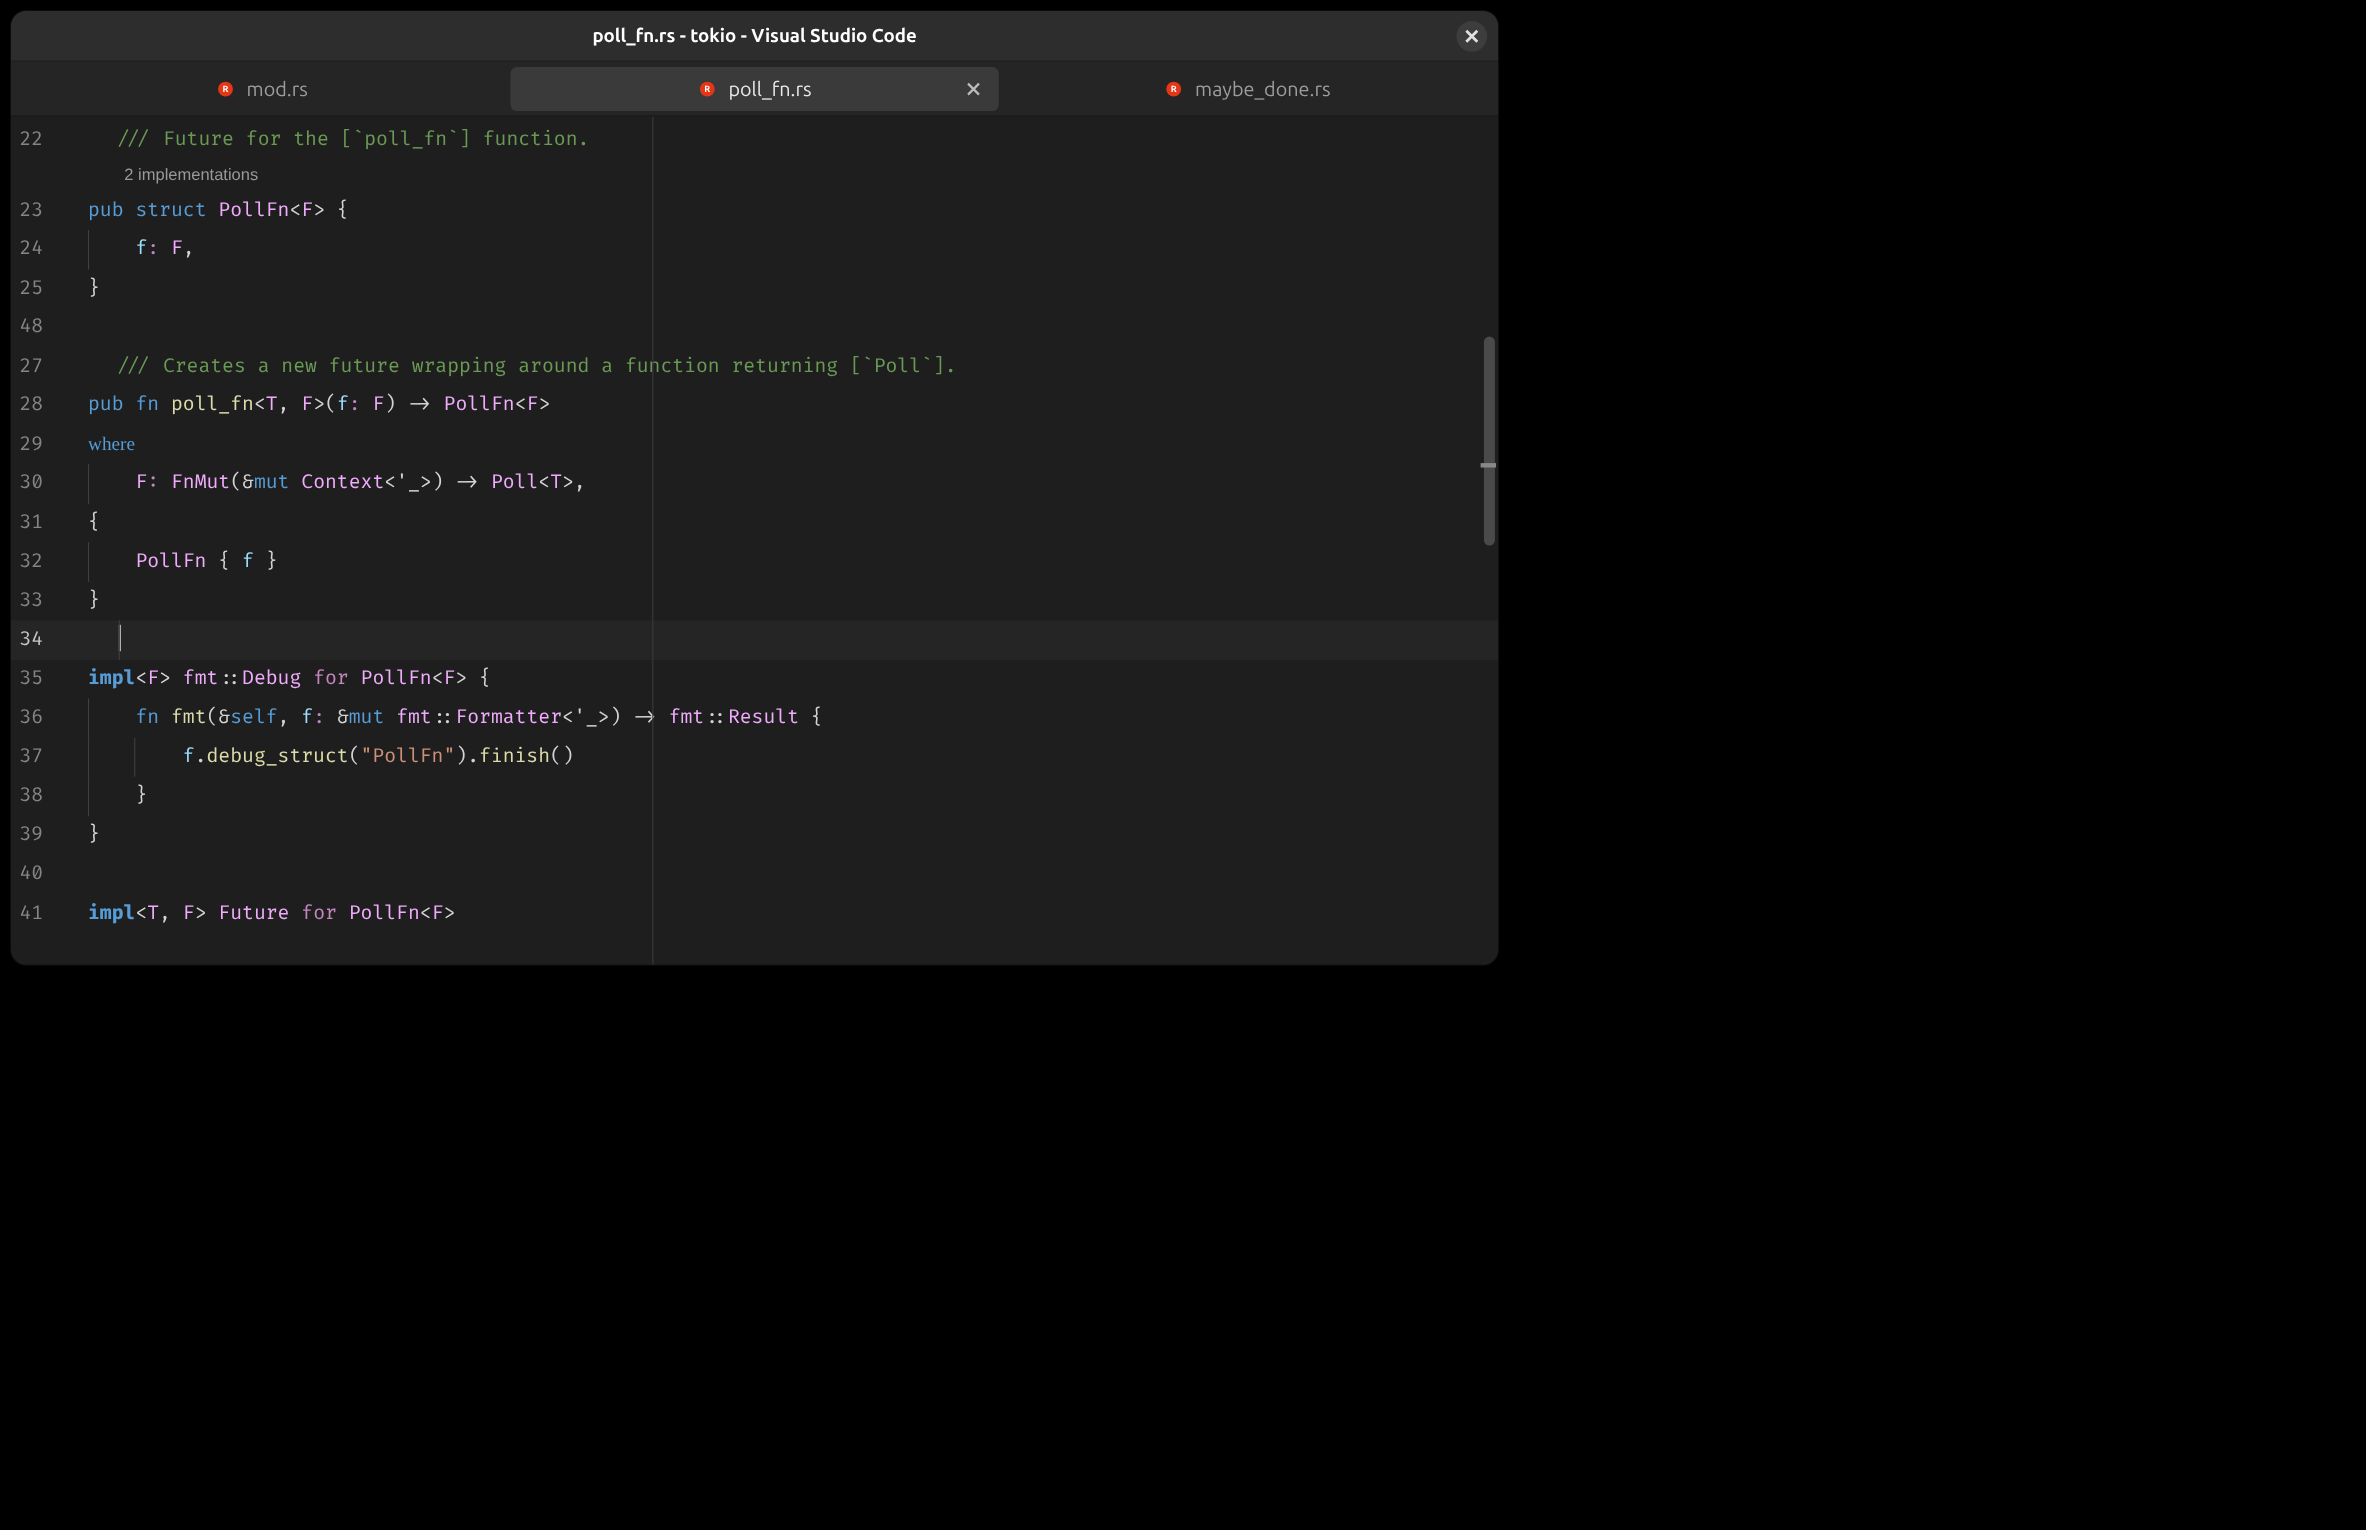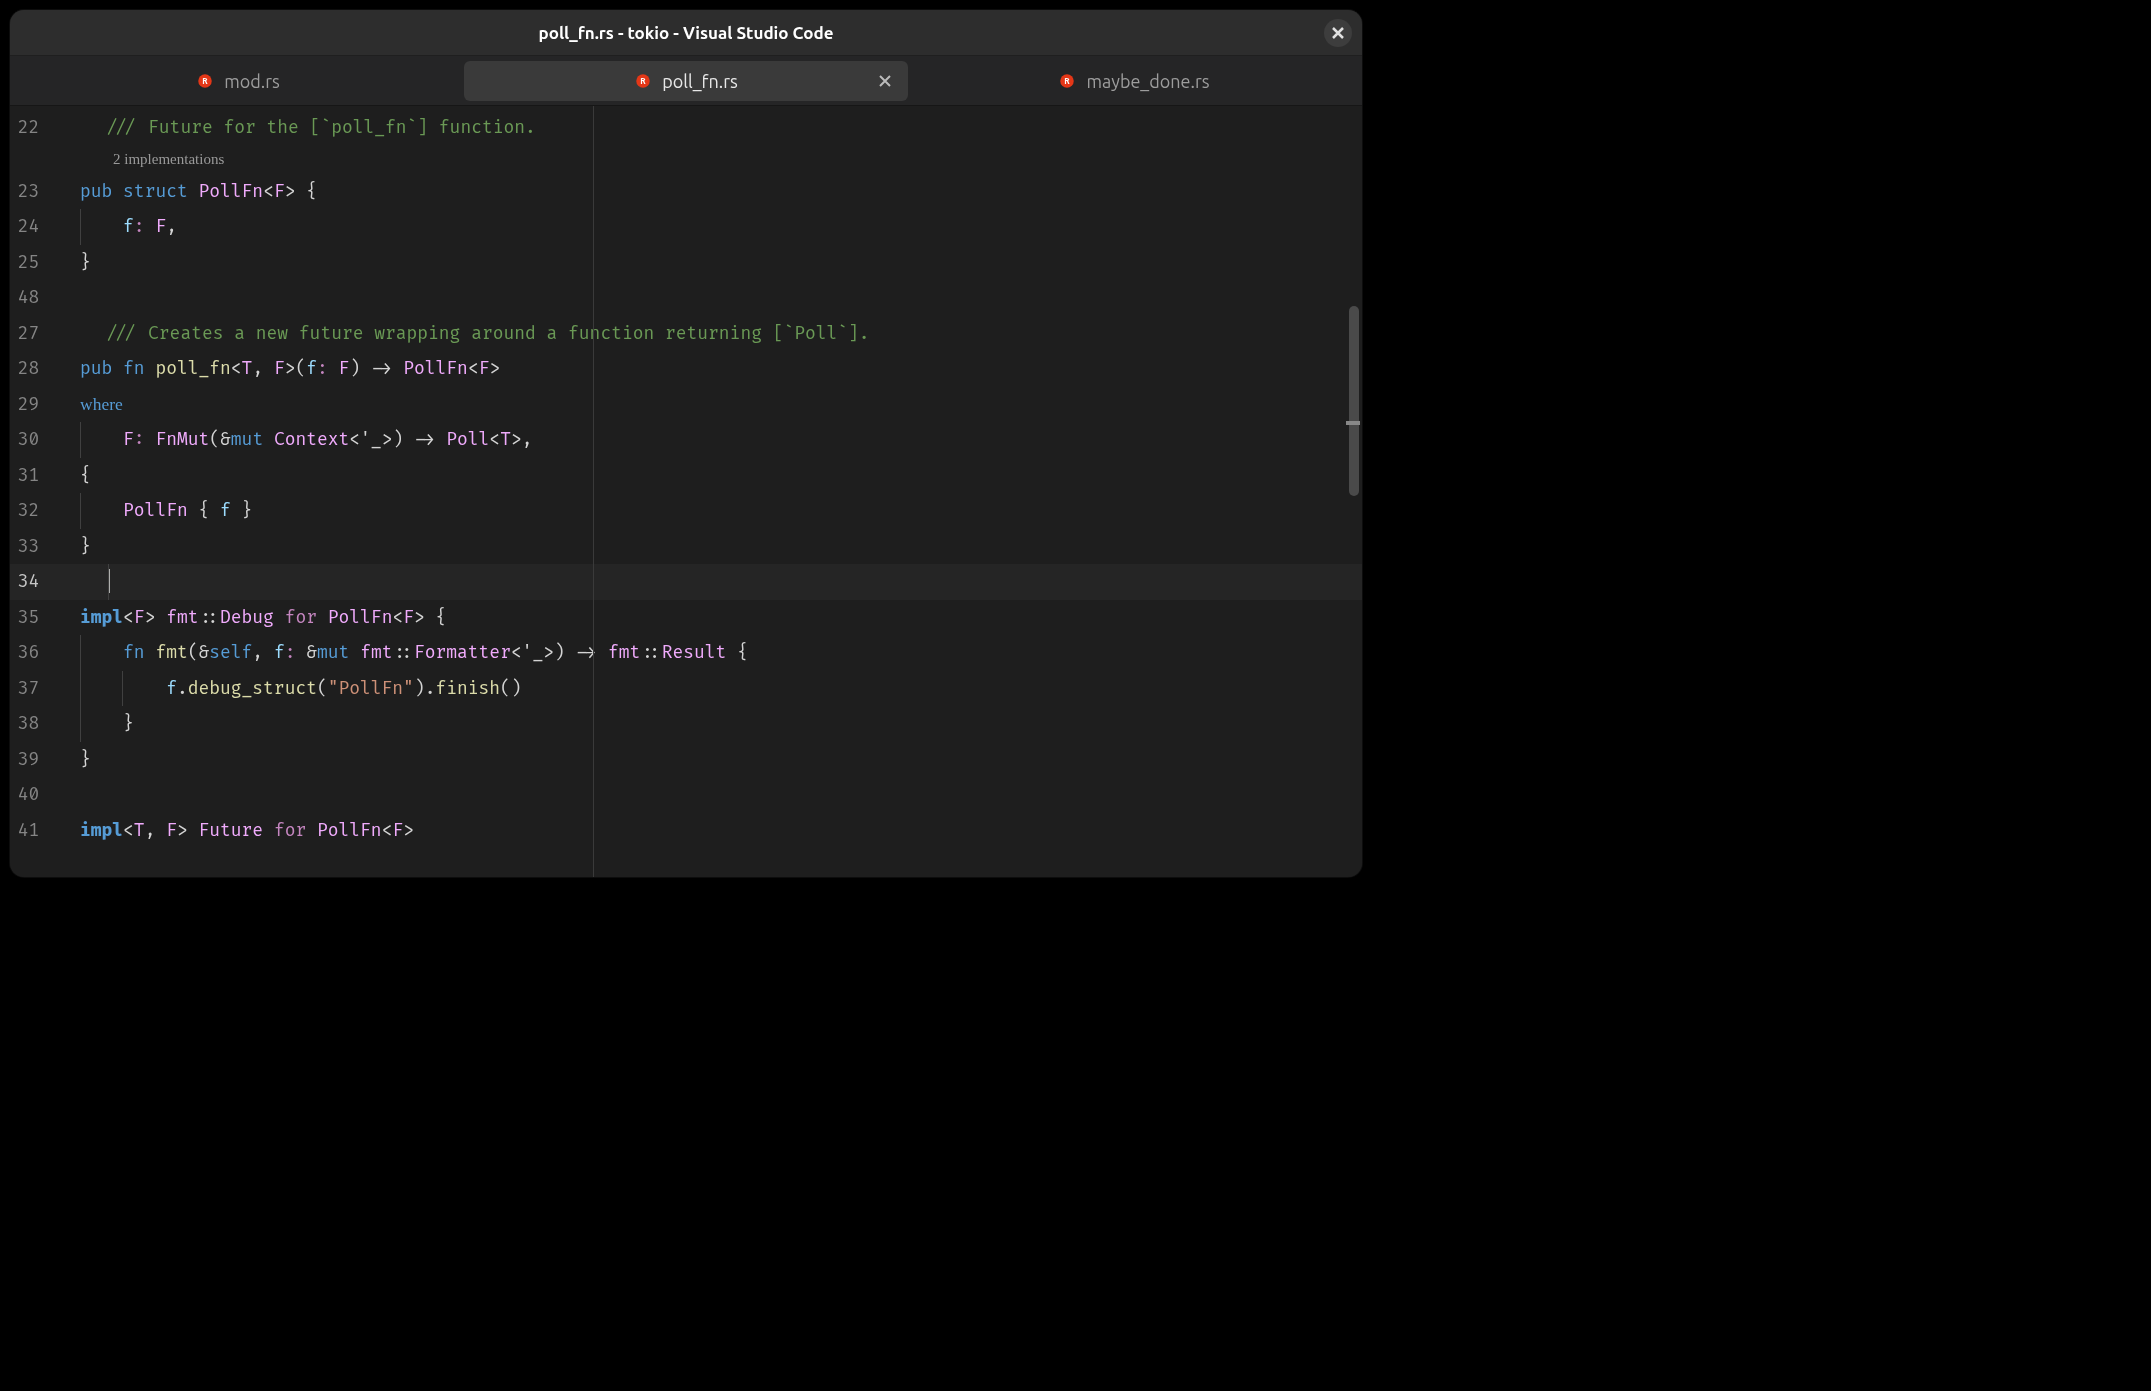--- a/index.html
+++ b/index.html
@@ -215,21 +215,21 @@
     
     .line-code {
       color: #d4d4d4;
       position: relative;
     }
     
     .codelens-line {
       display: flex;
       height: 28px;
       align-items: center;
-      font-family: Liberation Serif, serif;
+      font-family: Liberation Sans, sans-serif;
     }
     
     .codelens-text {
       color: #999999;
       font-size: 15px;
       margin-left: 103px;
       cursor: pointer;
     }
     
     .cursor-mark {

